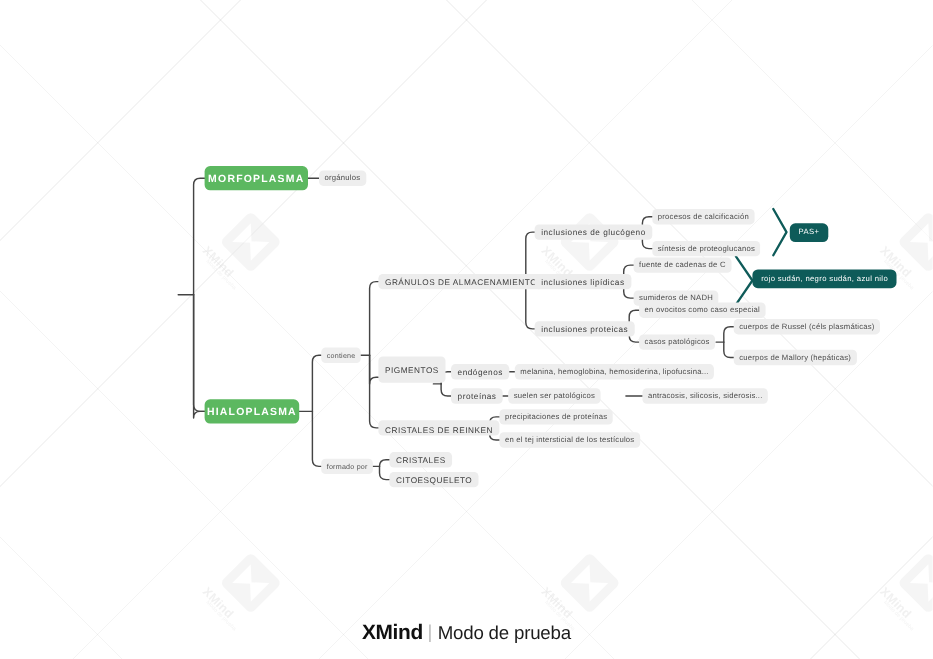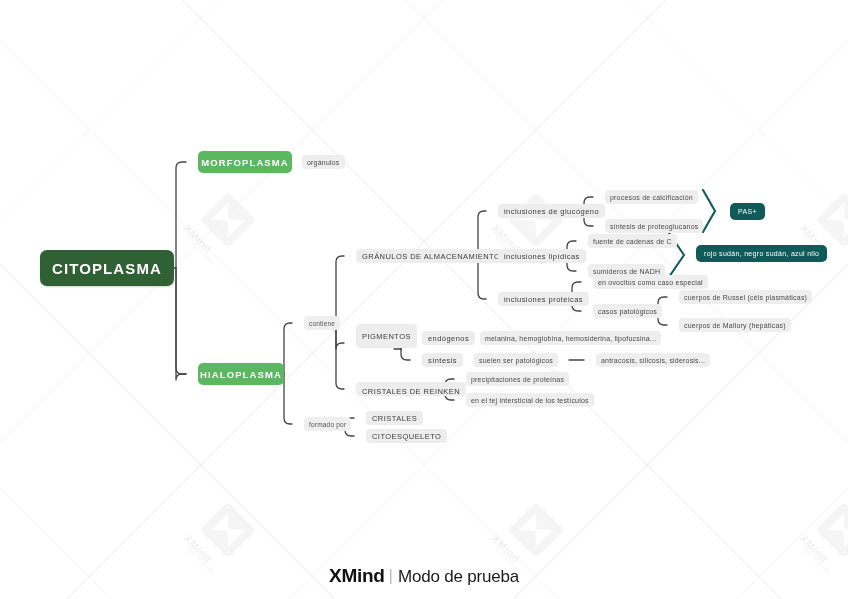--- a/index.html
+++ b/index.html
@@ -57,21 +57,20 @@
   
   #links{position:absolute;inset:0;}
 
   
   .node{
     position:absolute;
     box-sizing:border-box;
     display:flex;align-items:center;justify-content:center;
     white-space:nowrap;
     border-radius:5px;
-    margin-left:12px;
   }
   .root{
     background:#2f6135;
     color:#ffffff;
     font-size:15px;
     font-weight:bold;
     letter-spacing:1.1px;
     border-radius:7px;
     box-shadow:0 1px 2px rgba(0,0,0,.18);
   }
@@ -262,23 +261,20 @@
       <path d="M345,424 V424 Q345,418 351,418 H354"></path>
       <path d="M345,424 V430 Q345,436 351,436 H354"></path>
     </g>
 
     <g fill="none" stroke="#0e5b59" stroke-width="2.1" stroke-linecap="round" stroke-linejoin="round">
       <path d="M703,190 L715,211 L703,232"></path>
       <path d="M669,233 L684,255 L669,277"></path>
     </g>
   </svg>
 
-  <div class="node root" style="left:28px;top:250px;width:134px;height:36px;">
-    <span>CITOPLASMA</span>
-  </div>
 
   <div class="node main" style="left:186px;top:151px;width:94px;height:22px;">
     <span>MORFOPLASMA</span>
   </div>
 
   <div class="node main" style="left:186px;top:363px;width:86px;height:22px;">
     <span>HIALOPLASMA</span>
   </div>
 
   <div class="node leaf" style="left:290px;top:155px;height:14px;">
@@ -343,21 +339,21 @@
 
   <div class="node sub" style="left:344px;top:324px;height:24px;">
     <span>PIGMENTOS</span>
   </div>
 
   <div class="node sub" style="left:410px;top:331px;height:14px;">
     <span>endógenos</span>
   </div>
 
   <div class="node sub" style="left:410px;top:353px;height:14px;">
-    <span>síntesis</span>
+    <span>proteínas</span>
   </div>
 
   <div class="node leaf" style="left:468px;top:331px;height:14px;">
     <span>melanina, hemoglobina, hemosiderina, lipofucsina...</span>
   </div>
 
   <div class="node leaf" style="left:462px;top:353px;height:14px;">
     <span>suelen ser patológicos</span>
   </div>
 

